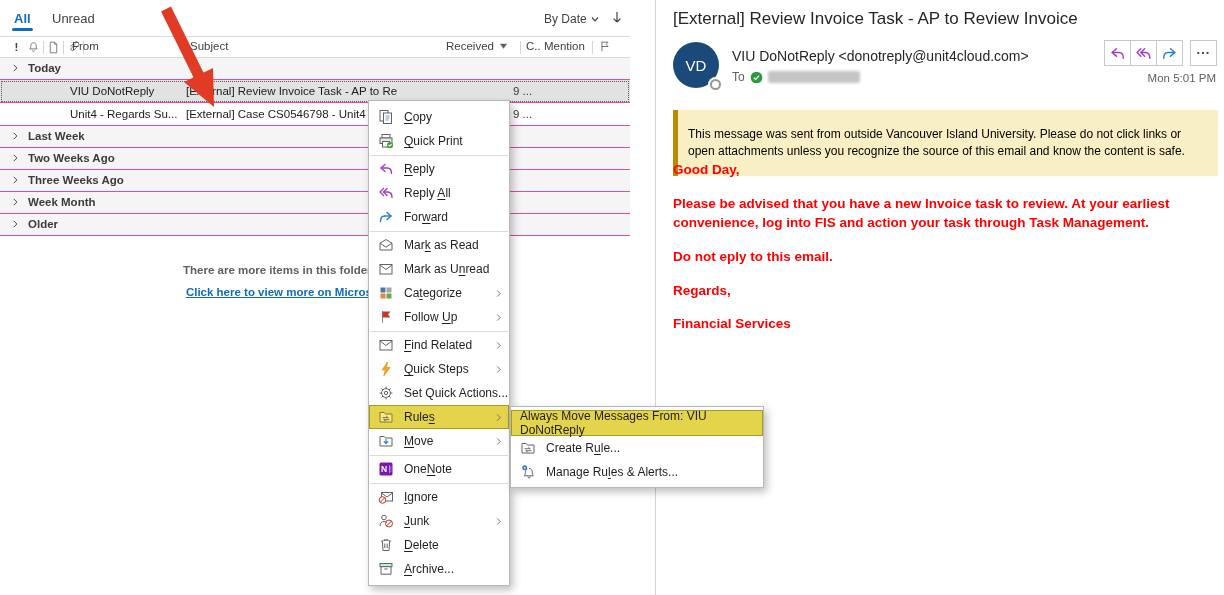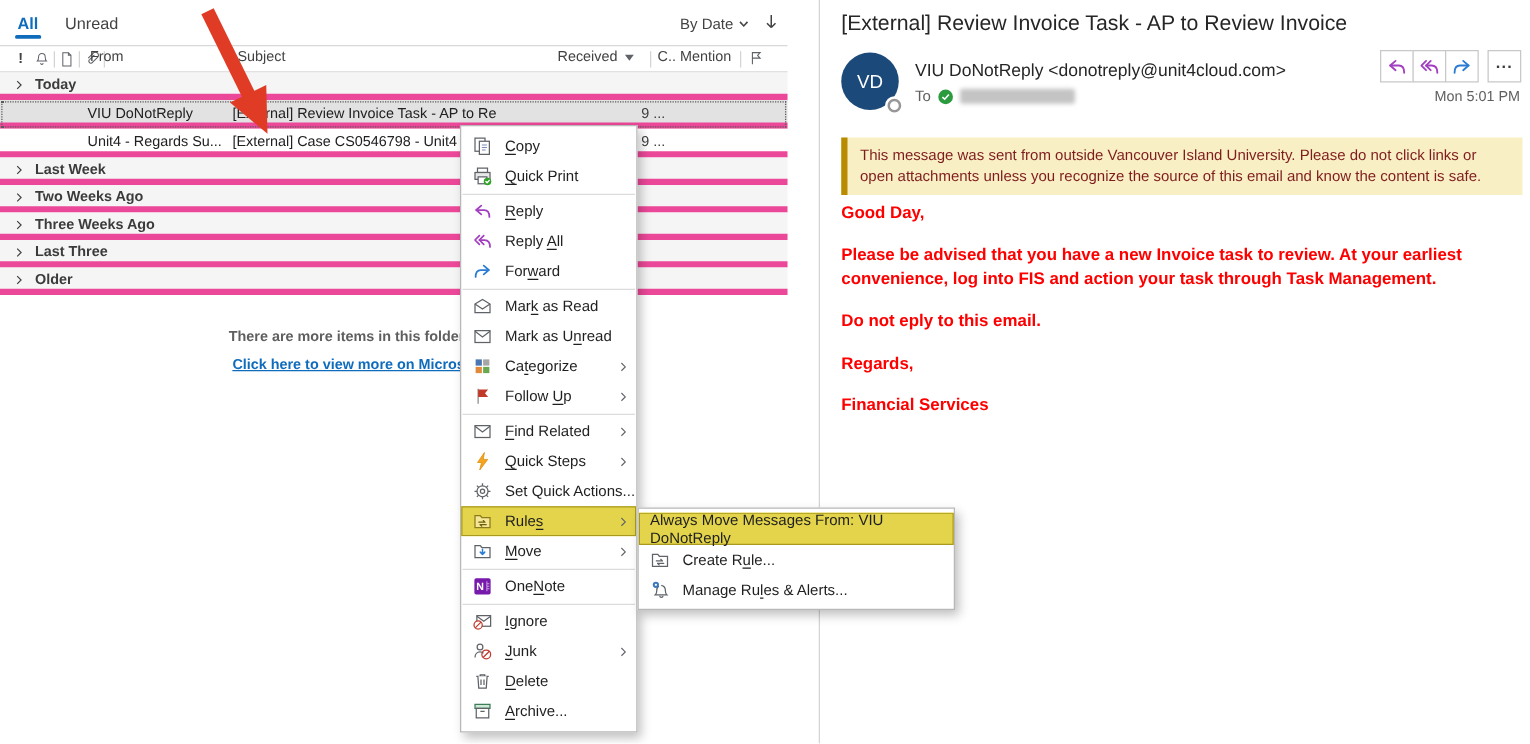--- a/index.html
+++ b/index.html
@@ -22,21 +22,21 @@
   .hdr-sep { width:1px; height:13px; background:#d4d4d4; margin:0 1px; }
   .hdr-from { position:absolute; left:72px; top:3px; }
   .hdr-subject { position:absolute; left:190px; top:3px; }
   .hdr-received { position:absolute; left:446px; top:3px; display:flex; align-items:center; gap:5px; }
   .hdr-sep2 { position:absolute; top:4px; width:1px; height:13px; background:#d4d4d4; }
   .hdr-cat { position:absolute; left:526px; top:3px; }
   .hdr-mention { position:absolute; left:544px; top:3px; }
   .hdr-flag { position:absolute; left:598px; top:2px; }
 
   .rows { position:absolute; left:0; top:58px; width:630px; }
-  .row { position:relative; height:22px; border-bottom:5px solid #ec4899; font-size:11.5px; color:#212121; }
+  .row { position:relative; height:22px; border-bottom:1px solid #ec4899; font-size:11.5px; color:#212121; }
   .row.group { background:#f5f5f5; font-weight:600; color:#3b3b3b; }
   .row.group .caret { position:absolute; left:10px; top:5px; }
   .row.group .glabel { position:absolute; left:28px; top:4px; }
   .row.message { height:23px; background:#fff; }
   .row.message .from { position:absolute; left:70px; top:5px; white-space:nowrap; }
   .row.message .subj { position:absolute; left:186px; top:5px; white-space:nowrap; }
   .row.message .recv { position:absolute; left:513px; top:5px; white-space:nowrap; color:#3b3b3b; }
   .row.message.selected { background:#e2e2e2; outline:1px dotted #5a5a5a; outline-offset:-2px; }
 
   .list-footer { position:absolute; left:0; top:264px; width:630px; text-align:center; }
@@ -68,21 +68,21 @@
   .presence { position:absolute; right:-2px; bottom:-2px; width:11px; height:11px; border-radius:50%; background:#fff; border:2px solid #979797; box-shadow:0 0 0 2px #fff; }
   .sender { position:absolute; left:76px; top:48px; font-size:14px; color:#262626; white-space:nowrap; }
   .to-line { position:absolute; left:76px; top:70px; font-size:12px; color:#5f5f5f; display:flex; align-items:center; gap:5px; }
   .redacted { width:92px; height:12px; background:#c4c4c4; border-radius:2px; filter:blur(1.5px); }
   .btn-row { position:absolute; right:7px; top:40px; display:flex; }
   .tb-btn { width:27px; height:26px; background:#fff; border:1px solid #c8c8c8; display:flex; align-items:center; justify-content:center; cursor:pointer; }
   .tb-btn + .tb-btn { margin-left:-1px; }
   .tb-btn.more { margin-left:7px; font-size:13px; font-weight:700; color:#3b3b3b; letter-spacing:1px; line-height:10px; padding-bottom:6px; }
   .timestamp { position:absolute; right:8px; top:72px; font-size:11.5px; color:#5f5f5f; }
 
-  .banner { position:absolute; left:17px; top:110px; right:6px; background:var(--banner_bg,#f9efc5); border-left:5px solid var(--banner_border,#b98b00); padding:6px 10px; font-size:12px; line-height:1.42; color:#7f1d1d; }
+  .banner { position:absolute; left:17px; top:110px; right:6px; background:var(--banner_bg,#f9efc5); border-left:5px solid var(--banner_border,#b98b00); padding:16px 10px; font-size:12px; line-height:1.42; color:#000000; }
   .email-body { position:absolute; left:17px; top:161px; right:12px; font-size:13.5px; font-weight:600; color:var(--body_red,#ff0000); line-height:1.4; }
   .email-body p { margin:0 0 15px; }
   u { text-underline-offset:1.5px; }
 </style>
 </head>
 <body>
 
 <div class="screen">
 
   <section class="list-pane">
@@ -176,21 +176,21 @@
         <div class="row group">
           <span class="caret"><svg width="10" height="10" viewBox="0 0 16 16" fill="none">
               <path d="M6 3 11 8 6 13" stroke="#404040" stroke-width="1.5"></path>
             </svg></span>
           <span class="glabel">Three Weeks Ago</span>
         </div>
         <div class="row group">
           <span class="caret"><svg width="10" height="10" viewBox="0 0 16 16" fill="none">
               <path d="M6 3 11 8 6 13" stroke="#404040" stroke-width="1.5"></path>
             </svg></span>
-          <span class="glabel">Last Three</span>
+          <span class="glabel">Week Month</span>
         </div>
         <div class="row group">
           <span class="caret"><svg width="10" height="10" viewBox="0 0 16 16" fill="none">
               <path d="M6 3 11 8 6 13" stroke="#404040" stroke-width="1.5"></path>
             </svg></span>
           <span class="glabel">Older</span>
         </div>
       </div>
 
     <div class="list-footer">

